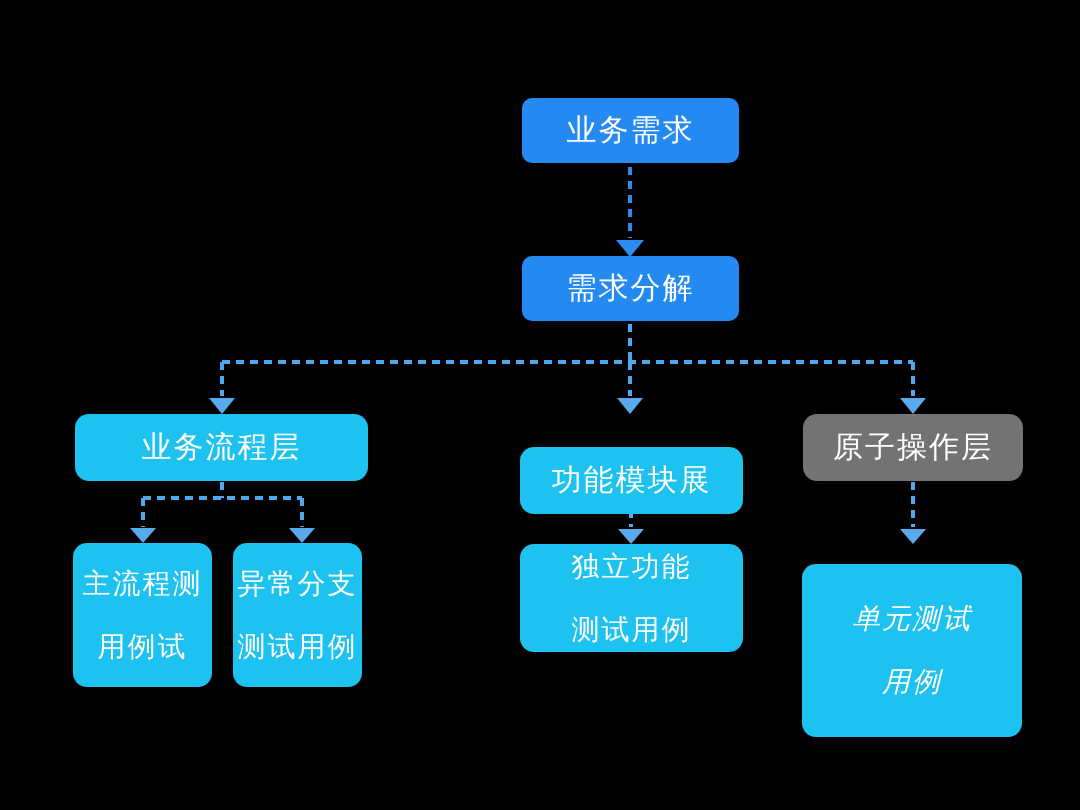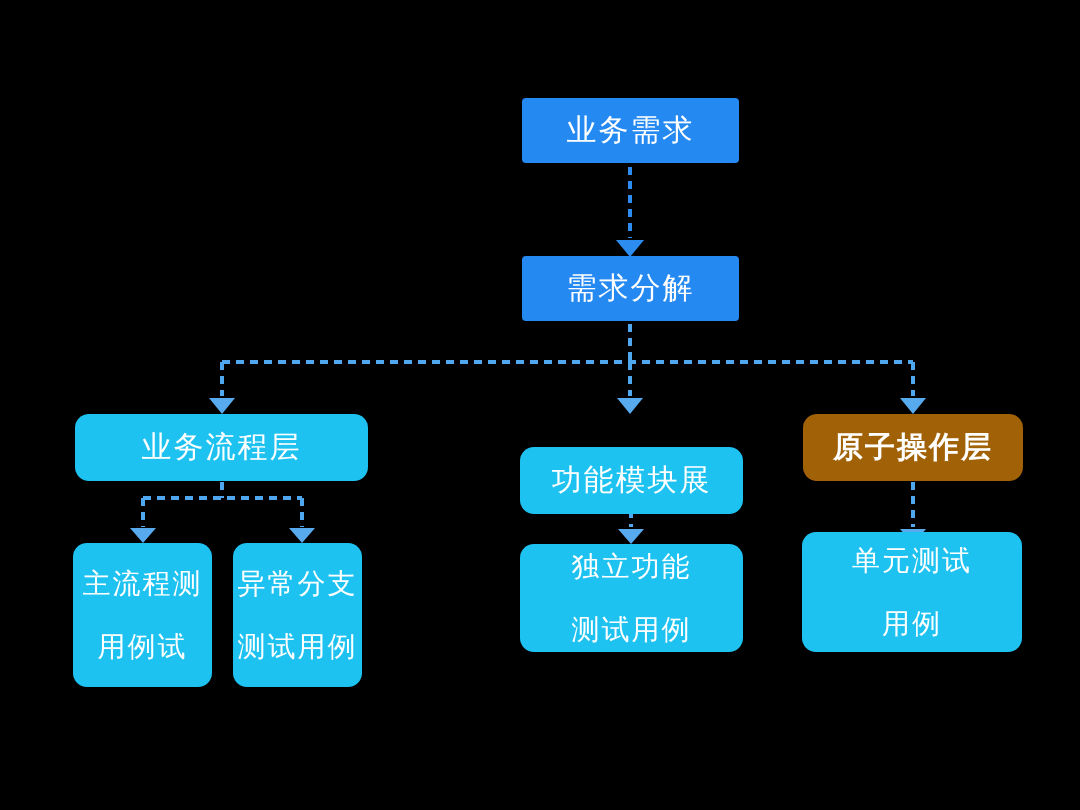--- a/index.html
+++ b/index.html
@@ -29,21 +29,21 @@
     position: absolute;
     display: flex;
     flex-direction: column;
     align-items: center;
     justify-content: center;
     color: #ffffff;
     text-align: center;
     box-sizing: border-box;
   }
   .node.blue {
-    border-radius: 4px;
+    border-radius: 10px;
     font-size: 30px;
     letter-spacing: 2px;
     align-items: center;
   }
   .node.cyan {
     border-radius: 14px;
     font-size: 30px;
     letter-spacing: 2px;
   }
   .node.two-line {
@@ -85,37 +85,37 @@
   </div>
 
   <div class="node cyan" style="left: 75px; top: 414px; width: 293px; height: 67px; background: rgb(29, 194, 240);">
     <span class="lbl">业务流程层</span>
   </div>
 
   <div class="node cyan" style="left: 520px; top: 414px; width: 223px; height: 67px; background: rgb(29, 194, 240); margin-top: 33px;">
     <span class="lbl">功能模块展</span>
   </div>
 
-  <div class="node cyan" style="left: 803px; top: 414px; width: 220px; height: 67px; background: #a16207; font-weight: bold;">
+  <div class="node cyan" style="left: 803px; top: 414px; width: 220px; height: 67px; background: #737373;">
     <span class="lbl">原子操作层</span>
   </div>
 
   <div class="node cyan two-line" style="left: 73px; top: 543px; width: 139px; height: 144px; background: rgb(29, 194, 240);">
     <span class="lbl">主流程测</span>
     <span class="lbl">用例试</span>
   </div>
 
   <div class="node cyan two-line" style="left: 233px; top: 543px; width: 129px; height: 144px; background: rgb(29, 194, 240);">
     <span class="lbl">异常分支</span>
     <span class="lbl">测试用例</span>
   </div>
 
   <div class="node cyan two-line" style="left: 520px; top: 544px; width: 223px; height: 108px; background: rgb(29, 194, 240);">
     <span class="lbl">独立功能</span>
     <span class="lbl">测试用例</span>
   </div>
 
-  <div class="node cyan two-line" style="left: 802px; top: 532px; width: 220px; height: 120px; background: rgb(29, 194, 240);">
+  <div class="node cyan two-line" style="left: 802px; top: 564px; width: 220px; height: 173px; background: rgb(29, 194, 240); font-style: italic;">
     <span class="lbl">单元测试</span>
     <span class="lbl">用例</span>
   </div>
 
 </div>
 
 </body></html>

